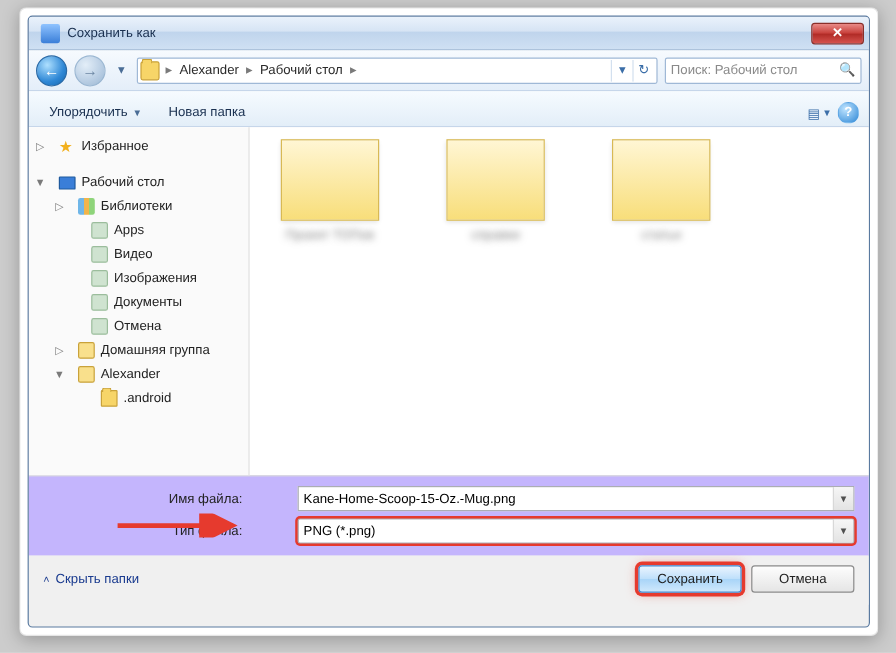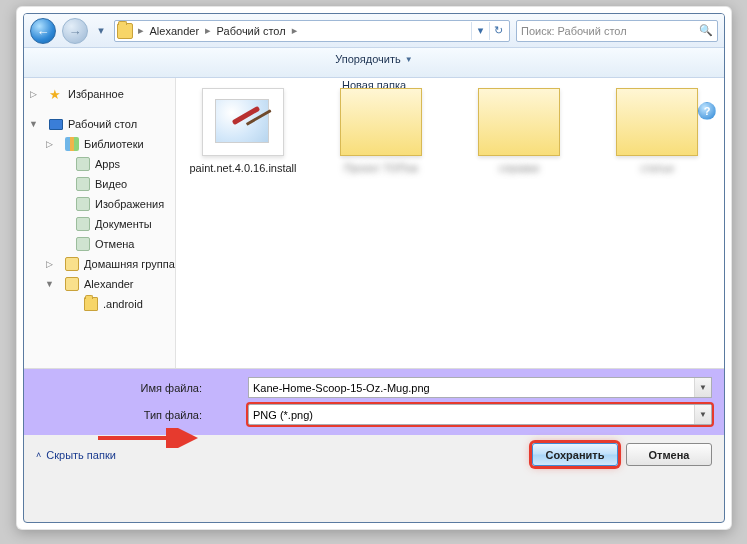--- a/index.html
+++ b/index.html
@@ -14,23 +14,23 @@
 .navbtn { width: 26px; height: 26px; border-radius: 50%; background: radial-gradient(circle at 35% 30%,#aee0ff,#2f88d6 60%,#1365ad); border: 1px solid #2b6aa6; display: flex; align-items: center; justify-content: center; color: #fff; font-size: 13px; cursor: pointer; }
 .navbtn.fwd { background: radial-gradient(circle at 35% 30%,#e3eef8,#b8cde3 60%,#9bb7d2); color: #6d87a4; border-color:#9bb7d2; }
 .dd-arrow { width: 14px; height: 22px; display: flex; align-items: center; justify-content: center; color: #4a6d96; cursor: pointer; }
 .addrbar { flex: 1; height: 22px; background: #fff; border: 1px solid #9fb8d6; border-radius: 2px; display: flex; align-items: center; padding: 0 2px; }
 .addr-seg { padding: 0 4px; color: #2a2a2a; cursor: pointer; }
 .addr-sep { color: #7a7a7a; padding: 0 2px; }
 .addr-icon { width: 16px; height: 16px; background: #f7d568; border: 1px solid #c9a23a; border-radius: 2px; margin-right: 3px; position: relative; }
 .addr-icon::before { content:""; position:absolute; left:0; top:-3px; width:7px; height:3px; background:#f7d568; border:1px solid #c9a23a; border-bottom:none; border-radius:2px 2px 0 0; }
 .addrbar .spacer { flex: 1; }
 .refresh-ic, .down-ic { width: 18px; height: 18px; display: flex; align-items: center; justify-content: center; color: #3b6ea8; cursor: pointer; border-left: 1px solid #d3e0ef; }
-.searchbox { width: 202px; height: 22px; background: #fff; border: 1px solid #9fb8d6; border-radius: 2px; display: flex; align-items: center; padding: 0 4px; color: #8a8a8a; }
+.searchbox { width: 164px; height: 22px; background: #fff; border: 1px solid #9fb8d6; border-radius: 2px; display: flex; align-items: center; padding: 0 4px; color: #8a8a8a; }
 .searchbox .mag { margin-left: auto; color: #3b6ea8; }
-.toolbar { height: 30px; background: linear-gradient(#f6fbff,#e3eef8); border-bottom: 1px solid #c6d6ea; display: flex; align-items: center; padding: 0 8px; gap: 4px; flex-direction: column; }
+.toolbar { height: 30px; background: linear-gradient(#f6fbff,#e3eef8); border-bottom: 1px solid #c6d6ea; display: flex; align-items: flex-end; padding: 0 8px; gap: 4px; }
 .tool-btn { padding: 4px 8px; border: 1px solid transparent; border-radius: 2px; color: #1a3050; cursor: pointer; display: flex; align-items: center; gap: 4px; }
 .tool-btn .caret { font-size: 8px; color: #4a6d96; }
 .toolbar .right { margin-left: auto; display: flex; gap: 4px; }
 .view-ic, .help-ic { width: 22px; height: 22px; display: flex; align-items: center; justify-content: center; color: #3b6ea8; cursor: pointer; border: 1px solid transparent; border-radius: 2px; }
 .help-ic { background: radial-gradient(circle at 35% 30%,#bfe4ff,#2f88d6); color:#fff; width:18px; height:18px; border-radius:50%; font-weight:bold; margin-top:2px; }
 .body { display: flex; height: 290px; background: #fff; }
 .sidebar { width: 184px; background: #fafafa; border-right: 1px solid #e2e2e2; overflow: hidden; padding: 6px 0; }
 .tree-item { display: flex; align-items: center; height: 20px; padding-left: 20px; cursor: pointer; color: #222; gap: 5px; }
 .tree-item.l2 { padding-left: 36px; }
 .tree-item.l3 { padding-left: 52px; }
@@ -54,32 +54,37 @@
 .fields { padding: 8px 12px 4px; background: #c4b5fd; border-top: 1px solid #dcdcdc; }
 .field-row { display: flex; align-items: center; margin-bottom: 6px; }
 .field-row .lbl { width: 174px; text-align: right; padding-right: 8px; color: #222; }
 .field-row .combo { flex: 1; height: 21px; background: #fff; border: 1px solid #abadb3; display: flex; align-items: center; padding: 0 4px; position: relative; cursor: text; margin-left: 38px; }
 .field-row .combo .dd { position: absolute; right: 0; top: 0; width: 17px; height: 100%; border-left: 1px solid #d8d8d8; display: flex; align-items: center; justify-content: center; font-size: 8px; color: #505050; cursor: pointer; background: linear-gradient(#f6f6f6,#e3e3e3); }
 .hl-red { box-shadow: 0 0 0 2px #e63a2e; border-radius: 2px; }
 .bottom { display: flex; align-items: center; padding: 8px 12px 10px; background: #f0f0f0; }
 .hide-folders { display: flex; align-items: center; gap: 5px; color: #1a3b8f; cursor: pointer; }
 .hide-folders .chev { font-size: 9px; }
 .bottom .gap { flex: 1; }
-.btn { min-width: 86px; height: 23px; border: 1px solid #8a8a8a; border-radius: 3px; background: linear-gradient(#fdfdfd,#e5e5e5); cursor: pointer; display: inline-flex; align-items: center; justify-content: center; margin-left: 8px; color: #222; font-weight: bold; }
+.btn { min-width: 86px; height: 23px; border: 1px solid #8a8a8a; border-radius: 3px; background: linear-gradient(#fdfdfd,#e5e5e5); cursor: pointer; display: inline-flex; align-items: center; justify-content: center; margin-left: 8px; color: #222; }
 .btn.primary { border-color: #3f8ad6; background: linear-gradient(#eaf4fe,#bfe0fb 48%,#a9d5f8 52%,#cfe8fc); }
 .btn.primary.hl-red { box-shadow: 0 0 0 3px #e63a2e, 0 0 10px rgba(230,58,46,.6); }
 .red-arrow { position: absolute; left: 94px; top: 428px; width: 110px; height: 20px; pointer-events:none; }
 .red-arrow svg { width:100%; height:100%; }
 </style>
 </head>
 <body>
 
 <div class="outer">
 <div class="dialog">
 
+  <div class="titlebar">
+    <div class="appicon"></div>
+    <div class="title">Сохранить как</div>
+    <div class="close-btn">✕</div>
+  </div>
 
   <div class="navbar">
     <div class="navbtn">←</div>
     <div class="navbtn fwd">→</div>
     <div class="dd-arrow">▾</div>
     <div class="addrbar">
       <span class="addr-icon"></span>
       <span class="addr-sep">▸</span>
       <span class="addr-seg">Alexander</span>
       <span class="addr-sep">▸</span>
@@ -157,24 +162,20 @@
             <span class="home-ic"></span>
             <span>Alexander</span>
           </div>
       <div class="tree-item l4">
             <span class="folder-ic"></span>
             <span>.android</span>
           </div>
     </div>
 
     <div class="content">
-      <div class="file-item">
-        <div class="thumb paint"></div>
-        <div class="label">paint.net.4.0.16.install</div>
-      </div>
       <div class="file-item generic blur">
         <div class="thumb"></div>
         <div class="label">Проект ТОПов</div>
       </div>
       <div class="file-item generic blur">
         <div class="thumb"></div>
         <div class="label">справки</div>
       </div>
       <div class="file-item generic blur">
         <div class="thumb"></div>

